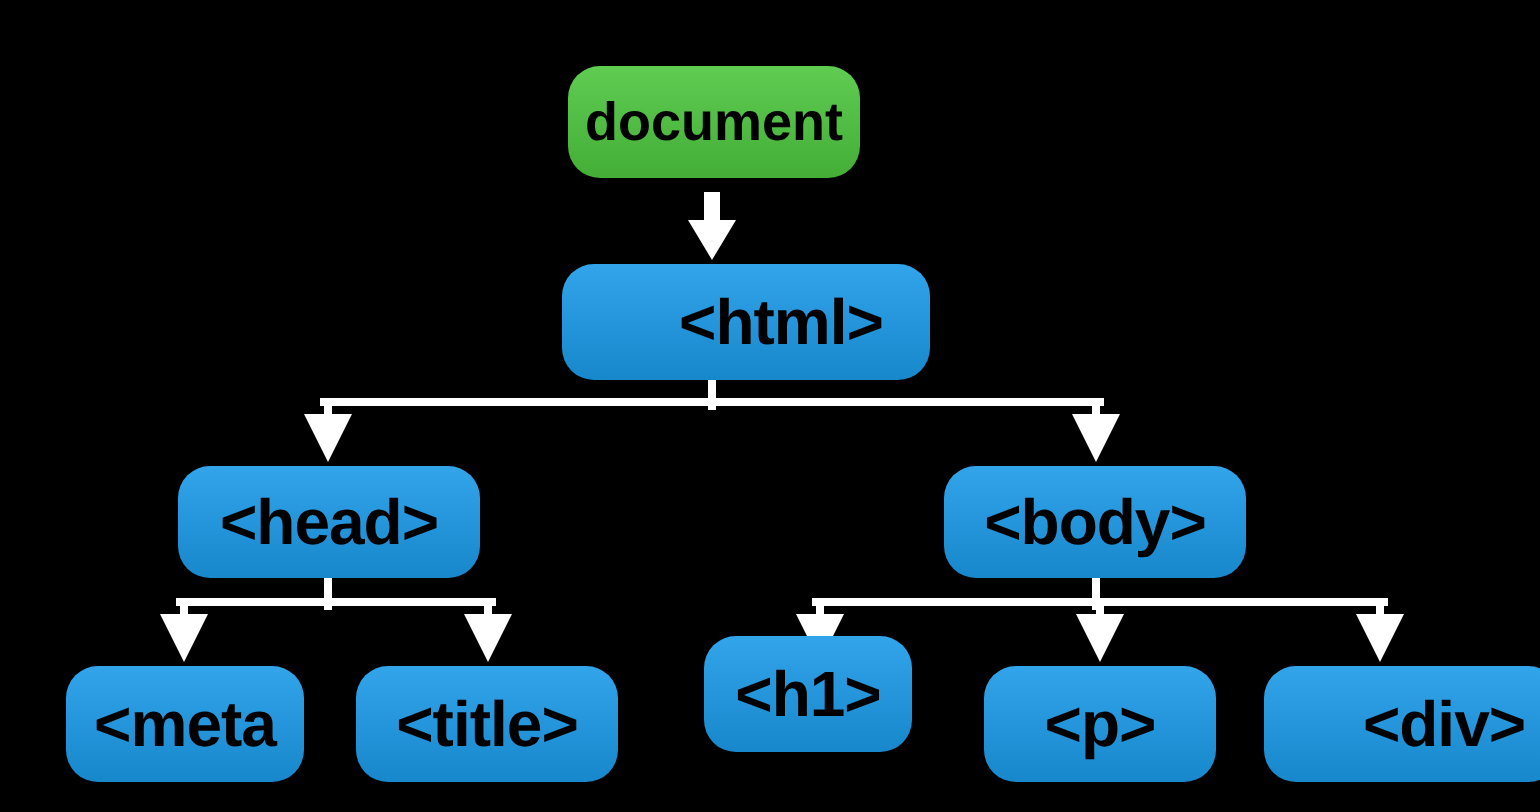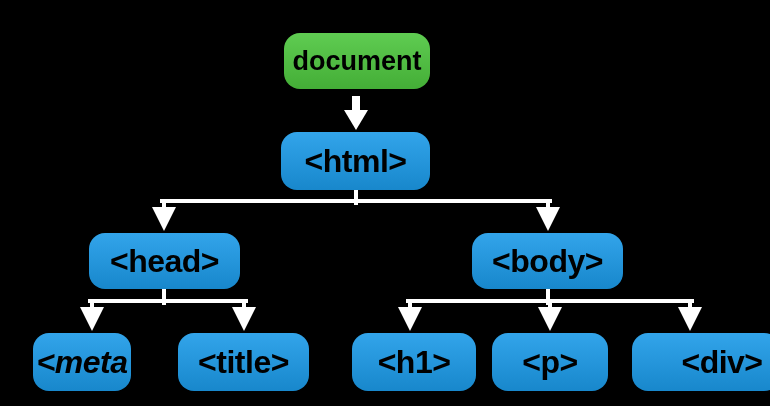--- a/index.html
+++ b/index.html
@@ -40,26 +40,26 @@
     letter-spacing: -0.5px;
     background-image: linear-gradient(rgba(255,255,255,0.10), rgba(0,0,0,0.12));
     white-space: nowrap;
   }
   .node-root {
     font-size: 27px;
     letter-spacing: 0;
   }
   
   .pos-document { left: 284px; top: 33px;  width: 146px; height: 56px; }
-  .pos-html     { left: 281px; top: 132px; width: 149px; height: 58px; }
+  .pos-html     { left: 281px; top: 132px; width: 149px; height: 58px; padding-left: 35px; }
   .pos-head     { left: 89px;  top: 233px; width: 151px; height: 56px; }
   .pos-body     { left: 472px; top: 233px; width: 151px; height: 56px; }
-  .pos-meta     { left: 33px;  top: 333px; width: 98px; height: 58px; font-style: italic; }
+  .pos-meta     { left: 33px;  top: 333px; width: 119px; height: 58px; }
   .pos-title    { left: 178px; top: 333px; width: 131px; height: 58px; }
-  .pos-h1       { left: 352px; top: 333px; width: 124px; height: 58px; }
+  .pos-h1       { left: 352px; top: 318px; width: 104px; height: 58px; }
   .pos-p        { left: 492px; top: 333px; width: 116px; height: 58px; }
   .pos-div      { left: 632px; top: 333px; width: 116px; height: 58px; padding-left: 32px; }
 </style>
 </head>
 <body>
 
 <div class="canvas" style="background-color: rgb(0, 0, 0); color: rgb(0, 0, 0);">
 
   <svg class="connectors" viewBox="0 0 770 406" xmlns="http://www.w3.org/2000/svg">
 

